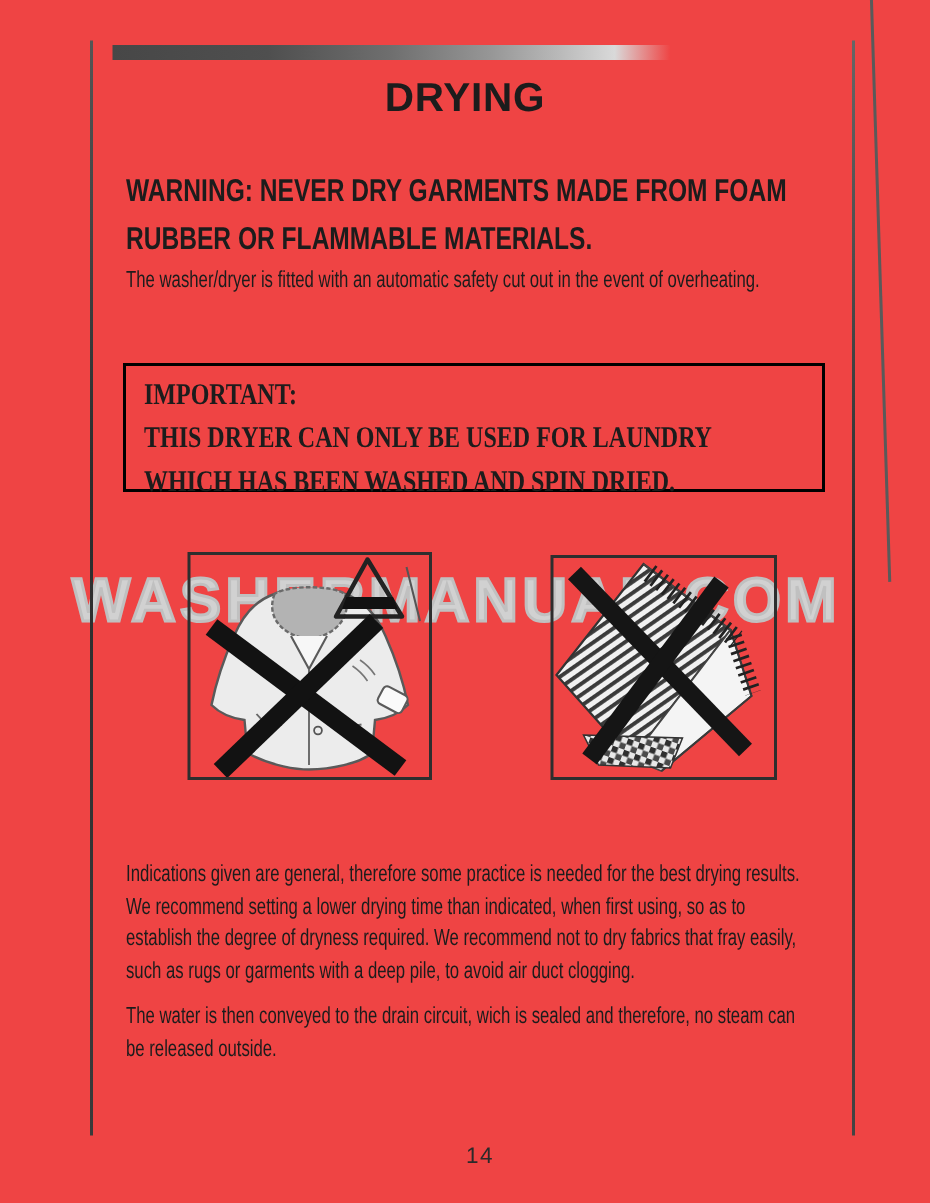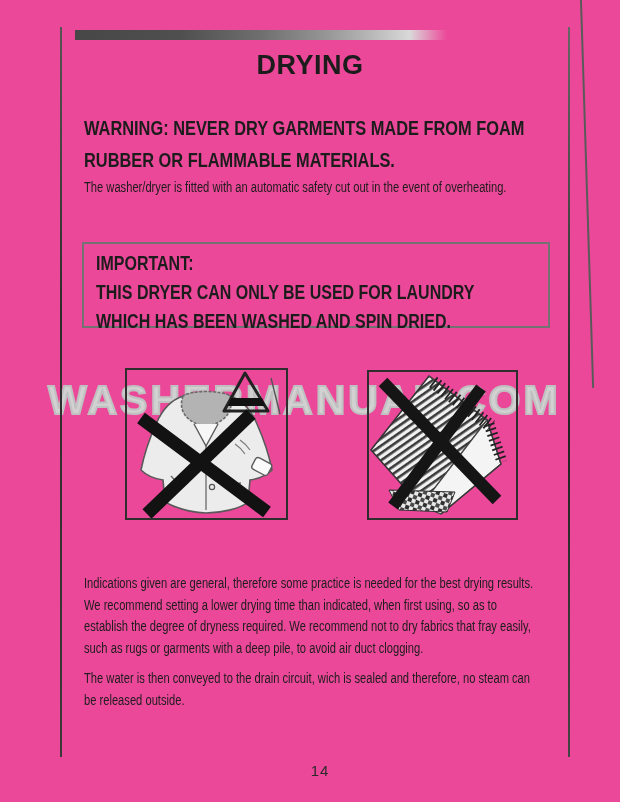--- a/index.html
+++ b/index.html
@@ -5,21 +5,21 @@
   html,body{margin:0;padding:0;}
   body{
     width:620px;height:802px;
     background:#ffffff;
     font-family:"Liberation Sans","DejaVu Sans",sans-serif;
     color:#1c1c1c;
     -webkit-font-smoothing:antialiased;
   }
   .page{
     position:relative;width:620px;height:802px;
-    background:#ec4899;overflow:hidden;
+    background:#ef4444;overflow:hidden;
   }
   
   .vline{position:absolute;width:2px;background:#3c3c3c;z-index:3;}
   .vline.left{left:60px;top:27px;height:730px;background:linear-gradient(#555,#2c2c2c 40%,#3a3a3a);}
   .vline.right{left:568px;top:27px;height:730px;background:linear-gradient(#666,#222 55%,#444);}
   .vline.artifact{left:586px;top:-4px;height:392px;width:1.6px;background:#5a5a5a;transform:rotate(-1.8deg);}
   .topbar{
     position:absolute;left:75px;top:30px;width:372px;height:10px;z-index:2;
     background:linear-gradient(90deg,#474747 0%,#4f4f4f 28%,#6f6f6f 50%,#979797 68%,#b9b9b9 80%,#d9d9d9 90%,rgba(250,250,250,0) 100%);
   }
@@ -28,21 +28,21 @@
     position:absolute;left:0;top:50px;width:620px;text-align:center;z-index:2;
     font-size:27px;font-weight:bold;letter-spacing:0.5px;
   }
   .line{white-space:nowrap;transform-origin:0 0;}
   .warning-top{position:absolute;left:84px;top:112px;z-index:2;}
   .warning-top .line{font-size:21px;font-weight:bold;line-height:32px;transform:scaleX(0.78);}
   .intro{position:absolute;left:84px;top:176px;z-index:2;}
   .intro .line{font-size:15.5px;line-height:21px;transform:scaleX(0.72);}
   .important-box{
     position:absolute;left:82px;top:242px;width:468px;height:86px;z-index:2;
-    border:2px solid #737373;box-sizing:border-box;padding:5px 0 4px 12px;background:transparent;
+    border:2px solid #000000;box-sizing:border-box;padding:5px 0 4px 12px;background:transparent;font-family:Liberation Serif, serif;
   }
   .important-box .line{font-size:20px;font-weight:bold;line-height:29px;transform:scaleX(0.80);}
   .figure{position:absolute;border:2px solid #2e2e2e;box-sizing:border-box;z-index:2;background:transparent;}
   .figure.left{left:125px;top:368px;width:163px;height:152px;}
   .figure.right{left:367px;top:370px;width:151px;height:150px;}
   .figure svg{display:block;width:100%;height:100%;}
   .watermark{
     position:absolute;left:48px;top:377px;width:540px;z-index:1;
     font-size:41px;font-weight:bold;letter-spacing:3px;white-space:nowrap;
     color:rgba(255,255,255,0.06);

